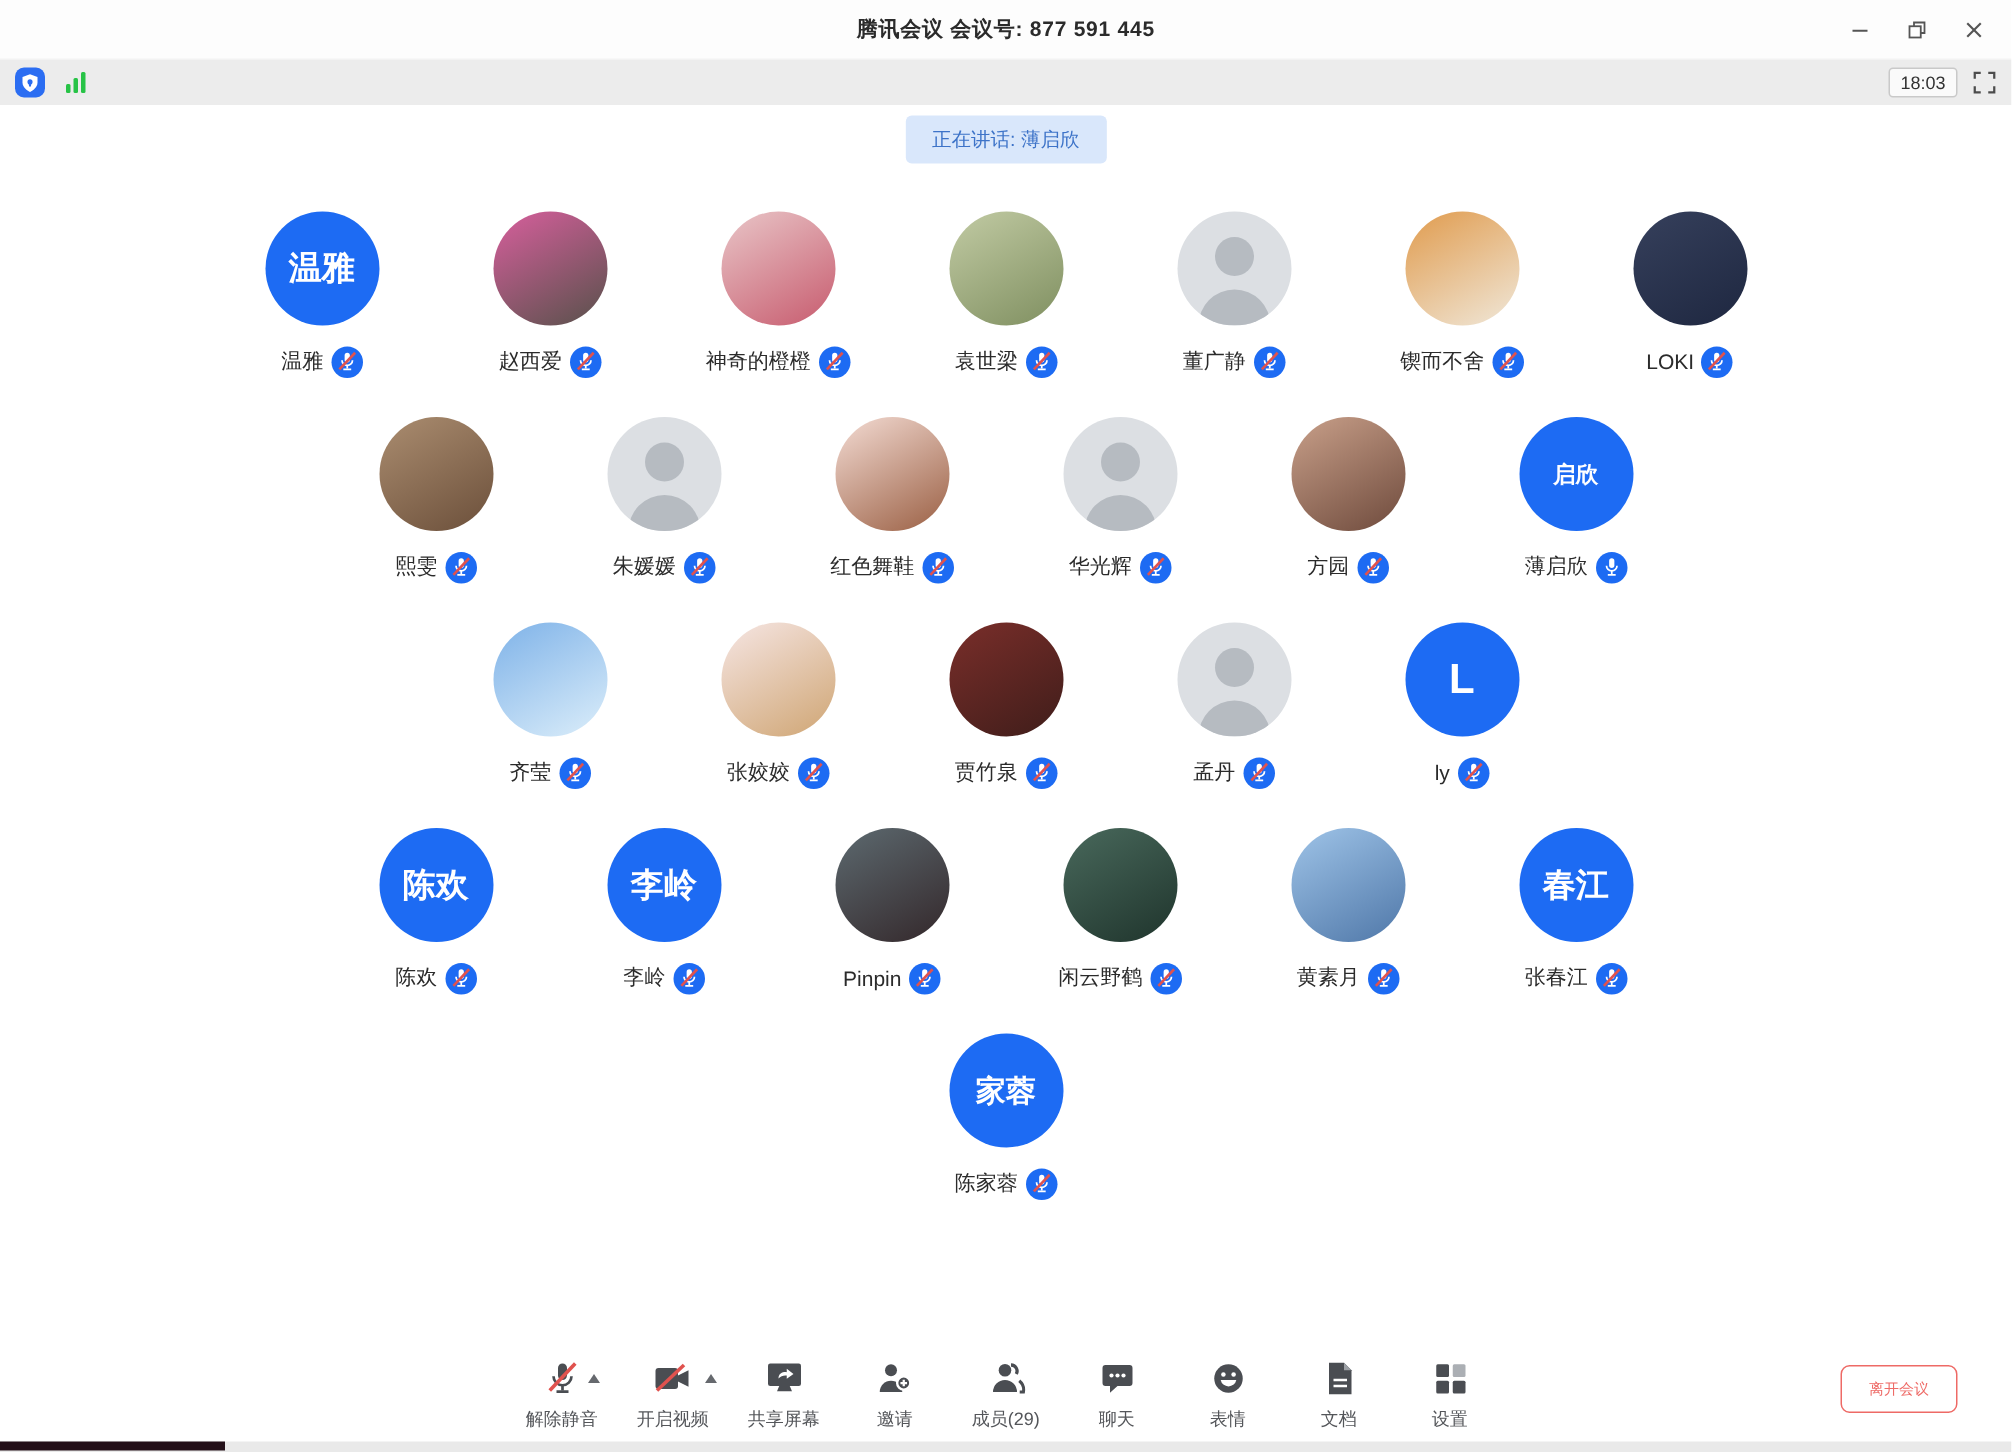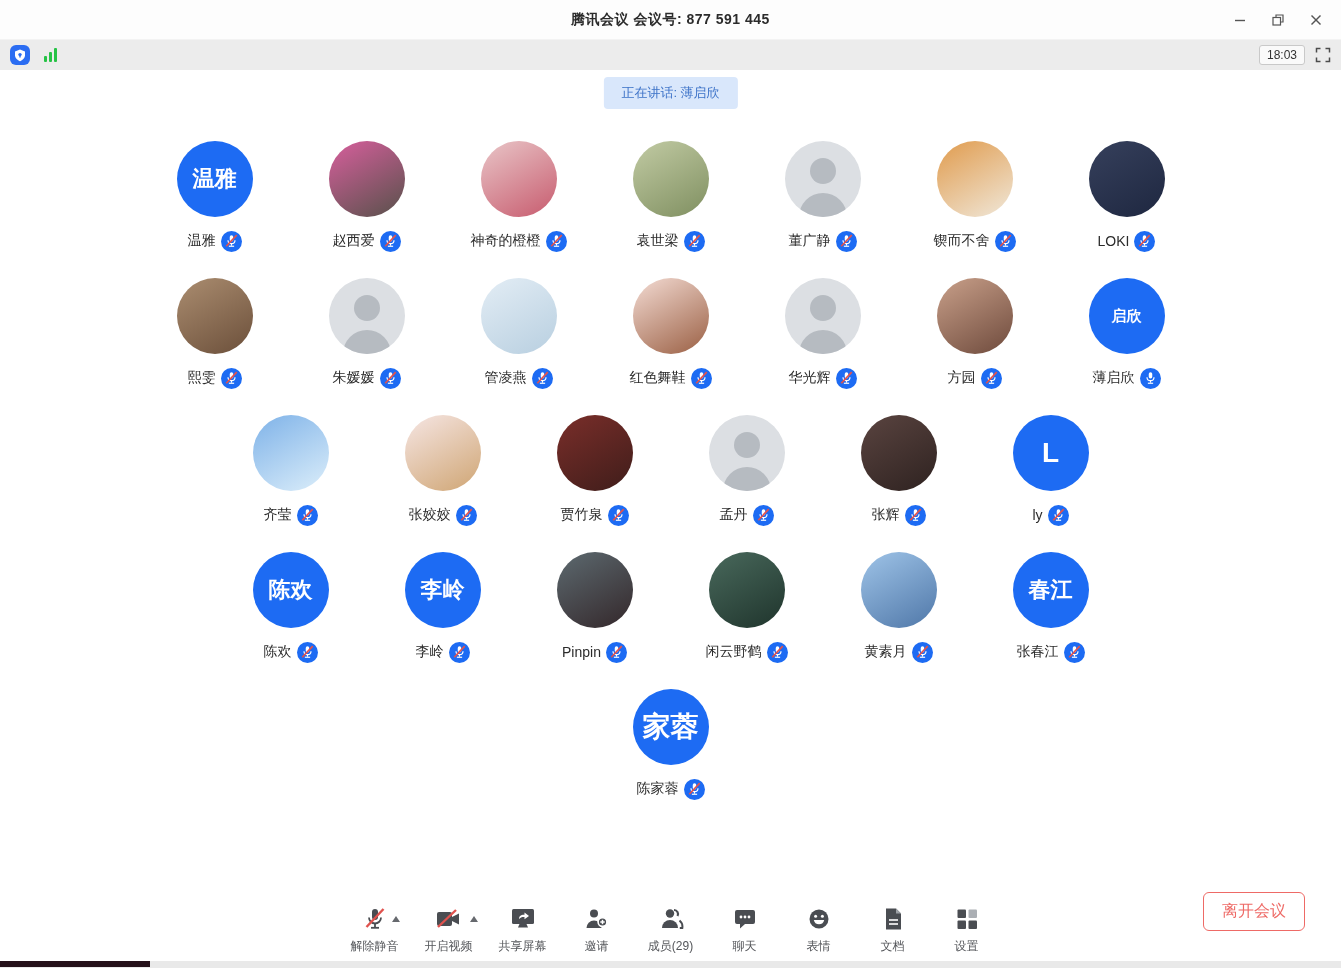--- a/index.html
+++ b/index.html
@@ -67,22 +67,22 @@
     width:74px; display:flex; flex-direction:column; align-items:center; gap:6px;
     cursor:default; padding-top:4px;
   }
   .tool-icon { height:26px; display:flex; align-items:center; justify-content:center; position:relative; }
   .tool-label { font-size:12px; color:#54565a; white-space:nowrap; }
   .caret-up {
     width:0; height:0; border-left:4px solid transparent; border-right:4px solid transparent;
     border-bottom:6px solid #66696e; position:absolute; right:-14px; top:10px;
   }
   .leave-btn {
-    position:absolute; right:36px; bottom:30px; border:1px solid #ee6a66; color:#ee6a66;
-    background:#fff; border-radius:6px; padding:8px 18px; font-size:16px;
+    position:absolute; right:36px; bottom:19px; border:1px solid #ee6a66; color:#ee6a66;
+    background:#fff; border-radius:6px; padding:8px 18px; font-size:10px;
   }
   
   .bottom-strip { position:absolute; left:0; bottom:0; width:100%; height:7px; background:#e9e9e9; }
   .bottom-dark { position:absolute; left:0; bottom:1px; width:150px; height:6px; background:#241019; }
 </style>
 </head>
 <body>
 
 <div class="titlebar">
   <span class="title">腾讯会议 会议号: 877 591 445</span>
@@ -277,35 +277,20 @@
     <rect x="8" y="2" width="6" height="11" rx="3" fill="#fff"></rect>
     <path d="M5 10.5 a6 6 0 0 0 12 0" fill="none" stroke="#fff" stroke-width="2"></path>
     <line x1="11" y1="16.5" x2="11" y2="20" stroke="#fff" stroke-width="2"></line>
     <line x1="6.5" y1="21" x2="15.5" y2="21" stroke="#fff" stroke-width="2"></line>
     <line x1="2" y1="21" x2="20" y2="2" stroke="#e0524e" stroke-width="3"></line>
   </svg>
           </span>
         </div>
       </div>
       <div class="tile">
-        <div class="avatar" style="background: linear-gradient(150deg, rgb(227, 237, 245) 0%, rgb(184, 207, 224) 100%);"></div>
-        <div class="name-row">
-          <span class="p-name">管凌燕</span>
-          <span class="mic-badge">
-            <svg width="13" height="14" viewBox="0 0 22 24">
-    <rect x="8" y="2" width="6" height="11" rx="3" fill="#fff"></rect>
-    <path d="M5 10.5 a6 6 0 0 0 12 0" fill="none" stroke="#fff" stroke-width="2"></path>
-    <line x1="11" y1="16.5" x2="11" y2="20" stroke="#fff" stroke-width="2"></line>
-    <line x1="6.5" y1="21" x2="15.5" y2="21" stroke="#fff" stroke-width="2"></line>
-    <line x1="2" y1="21" x2="20" y2="2" stroke="#e0524e" stroke-width="3"></line>
-  </svg>
-          </span>
-        </div>
-      </div>
-      <div class="tile">
         <div class="avatar" style="background: linear-gradient(150deg, rgb(244, 220, 212) 0%, rgb(154, 95, 67) 100%);"></div>
         <div class="name-row">
           <span class="p-name">红色舞鞋</span>
           <span class="mic-badge">
             <svg width="13" height="14" viewBox="0 0 22 24">
     <rect x="8" y="2" width="6" height="11" rx="3" fill="#fff"></rect>
     <path d="M5 10.5 a6 6 0 0 0 12 0" fill="none" stroke="#fff" stroke-width="2"></path>
     <line x1="11" y1="16.5" x2="11" y2="20" stroke="#fff" stroke-width="2"></line>
     <line x1="6.5" y1="21" x2="15.5" y2="21" stroke="#fff" stroke-width="2"></line>
     <line x1="2" y1="21" x2="20" y2="2" stroke="#e0524e" stroke-width="3"></line>
@@ -424,35 +409,20 @@
     <rect x="8" y="2" width="6" height="11" rx="3" fill="#fff"></rect>
     <path d="M5 10.5 a6 6 0 0 0 12 0" fill="none" stroke="#fff" stroke-width="2"></path>
     <line x1="11" y1="16.5" x2="11" y2="20" stroke="#fff" stroke-width="2"></line>
     <line x1="6.5" y1="21" x2="15.5" y2="21" stroke="#fff" stroke-width="2"></line>
     <line x1="2" y1="21" x2="20" y2="2" stroke="#e0524e" stroke-width="3"></line>
   </svg>
           </span>
         </div>
       </div>
       <div class="tile">
-        <div class="avatar" style="background: linear-gradient(150deg, rgb(90, 68, 64) 0%, rgb(46, 34, 32) 100%);"></div>
-        <div class="name-row">
-          <span class="p-name">张辉</span>
-          <span class="mic-badge">
-            <svg width="13" height="14" viewBox="0 0 22 24">
-    <rect x="8" y="2" width="6" height="11" rx="3" fill="#fff"></rect>
-    <path d="M5 10.5 a6 6 0 0 0 12 0" fill="none" stroke="#fff" stroke-width="2"></path>
-    <line x1="11" y1="16.5" x2="11" y2="20" stroke="#fff" stroke-width="2"></line>
-    <line x1="6.5" y1="21" x2="15.5" y2="21" stroke="#fff" stroke-width="2"></line>
-    <line x1="2" y1="21" x2="20" y2="2" stroke="#e0524e" stroke-width="3"></line>
-  </svg>
-          </span>
-        </div>
-      </div>
-      <div class="tile">
         <div class="avatar initials" style="font-size: 28px;">L</div>
         <div class="name-row">
           <span class="p-name">ly</span>
           <span class="mic-badge">
             <svg width="13" height="14" viewBox="0 0 22 24">
     <rect x="8" y="2" width="6" height="11" rx="3" fill="#fff"></rect>
     <path d="M5 10.5 a6 6 0 0 0 12 0" fill="none" stroke="#fff" stroke-width="2"></path>
     <line x1="11" y1="16.5" x2="11" y2="20" stroke="#fff" stroke-width="2"></line>
     <line x1="6.5" y1="21" x2="15.5" y2="21" stroke="#fff" stroke-width="2"></line>
     <line x1="2" y1="21" x2="20" y2="2" stroke="#e0524e" stroke-width="3"></line>
@@ -548,21 +518,21 @@
     <line x1="11" y1="16.5" x2="11" y2="20" stroke="#fff" stroke-width="2"></line>
     <line x1="6.5" y1="21" x2="15.5" y2="21" stroke="#fff" stroke-width="2"></line>
     <line x1="2" y1="21" x2="20" y2="2" stroke="#e0524e" stroke-width="3"></line>
   </svg>
           </span>
         </div>
       </div>
     </div>
     <div class="grid-row">
       <div class="tile">
-        <div class="avatar initials" style="font-size: 28px;">家蓉</div>
+        <div class="avatar initials" style="font-size: 20px;">家蓉</div>
         <div class="name-row">
           <span class="p-name">陈家蓉</span>
           <span class="mic-badge">
             <svg width="13" height="14" viewBox="0 0 22 24">
     <rect x="8" y="2" width="6" height="11" rx="3" fill="#fff"></rect>
     <path d="M5 10.5 a6 6 0 0 0 12 0" fill="none" stroke="#fff" stroke-width="2"></path>
     <line x1="11" y1="16.5" x2="11" y2="20" stroke="#fff" stroke-width="2"></line>
     <line x1="6.5" y1="21" x2="15.5" y2="21" stroke="#fff" stroke-width="2"></line>
     <line x1="2" y1="21" x2="20" y2="2" stroke="#e0524e" stroke-width="3"></line>
   </svg>

